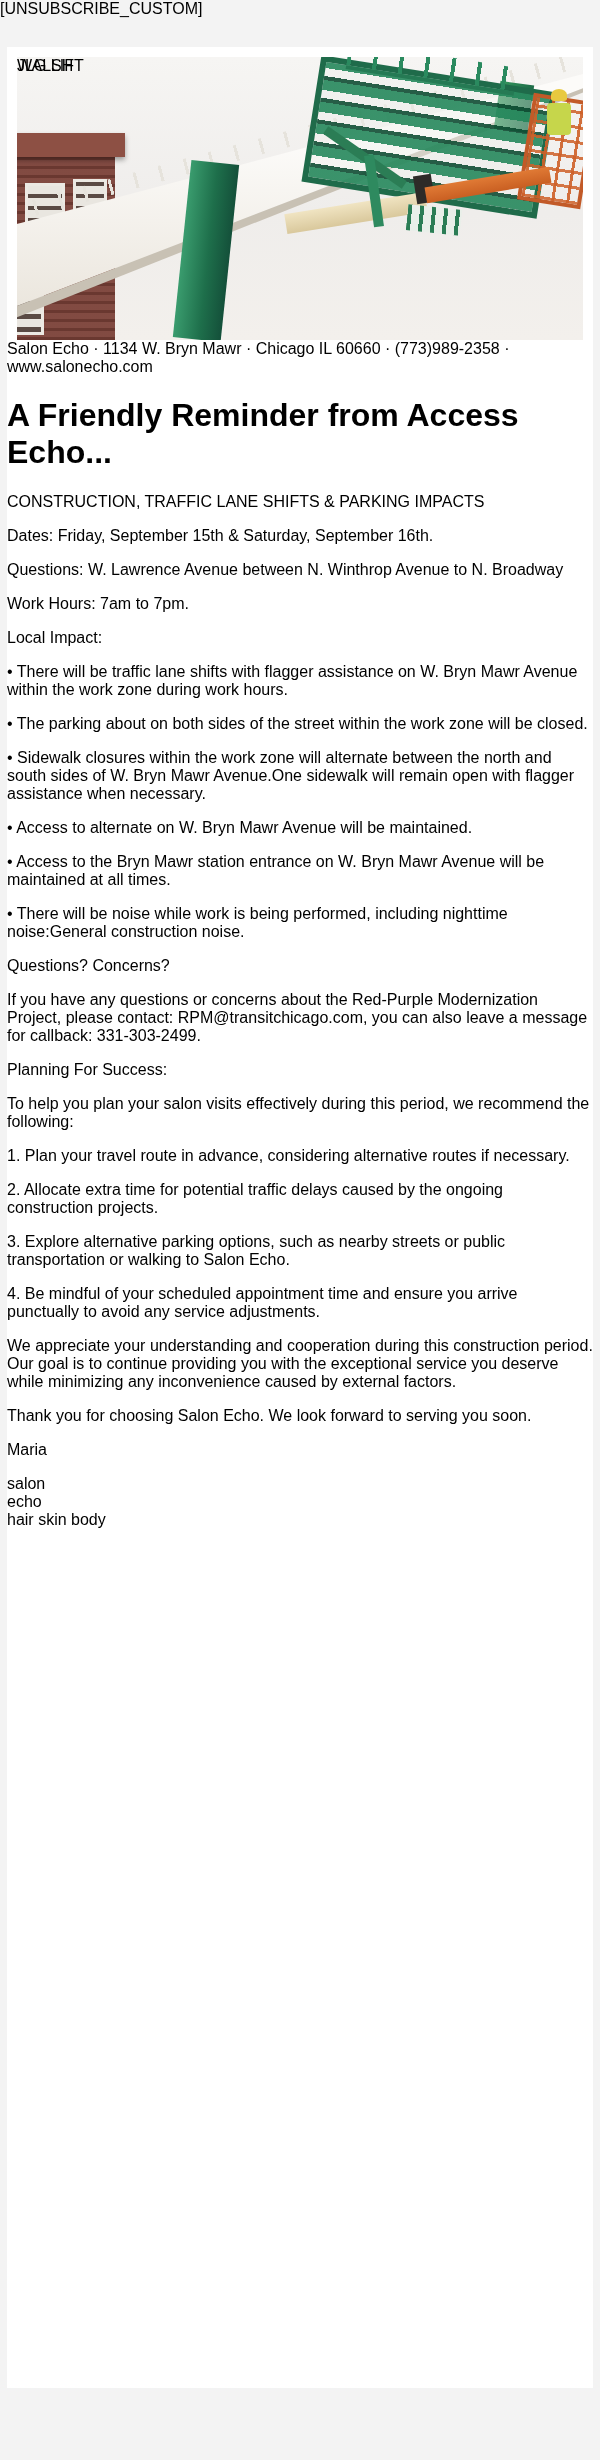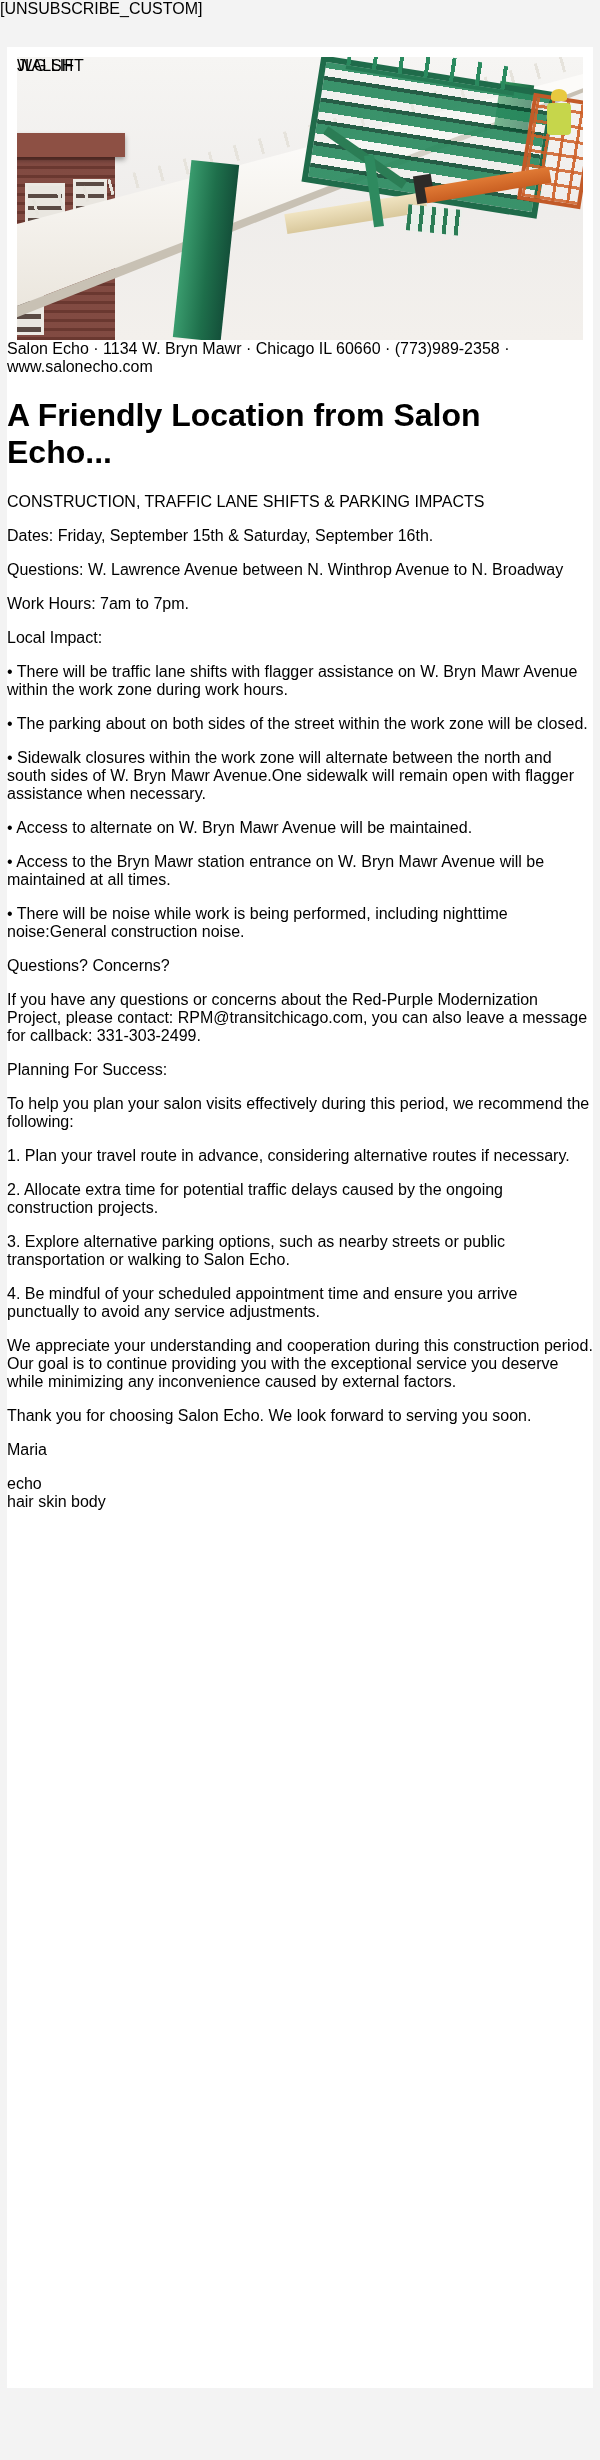--- a/index.html
+++ b/index.html
@@ -183,21 +183,21 @@
         <div class="ph-helm-patch"></div>
         <div class="ph-helm-stripe"></div>
       </div>
     </div>
   </div>
 
   <div class="address">
     <span>Salon Echo · 1134 W. Bryn Mawr · Chicago IL 60660 · (773)989-2358 · </span><a>www.salonecho.com</a>
   </div>
 
-  <h1 class="title">A Friendly Location from Salon Echo...</h1>
+  <h1 class="title">A Friendly Reminder from Access Echo...</h1>
 
   <div class="divider"></div>
 
   <div class="content" id="email-body">
       <p class="p g-head g-first"><span>CONSTRUCTION, TRAFFIC LANE SHIFTS &amp; PARKING IMPACTS</span></p>
       <p class="p lbl"><span class="sb">Dates:</span><span> Friday, September 15th &amp; Saturday, September 16th.</span></p>
       <p class="p lbl-sm"><span class="sb">Questions:</span><span> W. Lawrence Avenue between N. Winthrop Avenue to N. Broadway</span></p>
       <p class="p lbl"><span class="sb">Work Hours:</span><span> 7am to 7pm.</span></p>
       <p class="p lbl"><span class="sb">Local Impact:</span></p>
       <p class="p blt"><span>• There will be traffic lane shifts with flagger assistance on W. Bryn Mawr Avenue within the work zone during work hours.</span></p>
@@ -214,20 +214,21 @@
       <p class="p pmd"><span>2. Allocate extra time for potential traffic delays caused by the ongoing construction projects.</span></p>
       <p class="p pmd"><span>3. Explore alternative parking options, such as nearby streets or public transportation or walking to Salon Echo.</span></p>
       <p class="p pmd"><span>4. Be mindful of your scheduled appointment time and ensure you arrive punctually to avoid any service adjustments.</span></p>
       <p class="p pmd"><span>We appreciate your understanding and cooperation during this construction period. Our goal is to continue providing you with the exceptional service you deserve while minimizing any inconvenience caused by external factors.</span></p>
       <p class="p plg"><span>Thank you for choosing Salon Echo. We look forward to serving you soon.</span></p>
       <p class="p psm"><span>Maria</span></p>
     </div>
 
   <div class="logo-wrap">
     <div class="badge">
+      <div class="logo-salon">salon</div>
       <div class="logo-echo">echo</div>
       <div class="logo-tag">hair skin body</div>
     </div>
   </div>
 
 </div>
 
 <div class="unsub">[UNSUBSCRIBE_CUSTOM]</div>
 
 </body></html>

